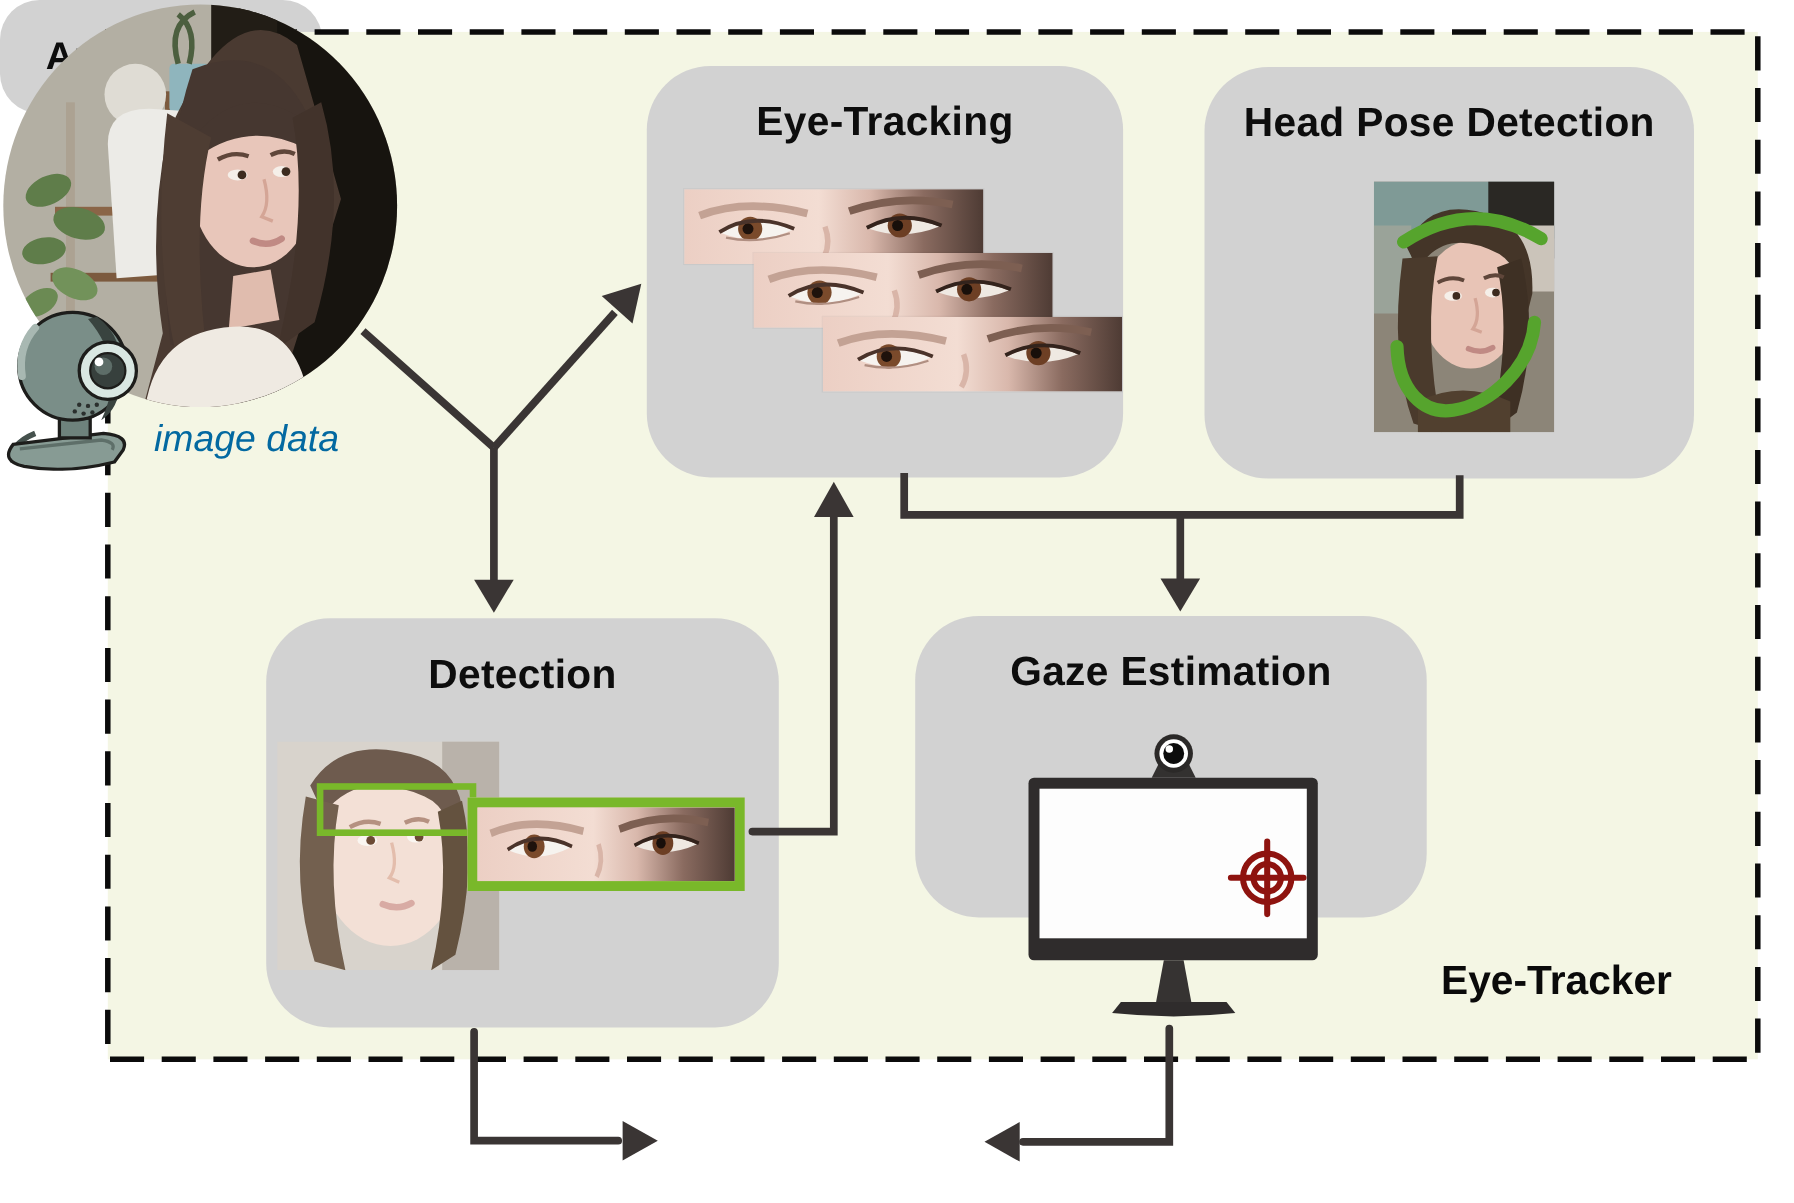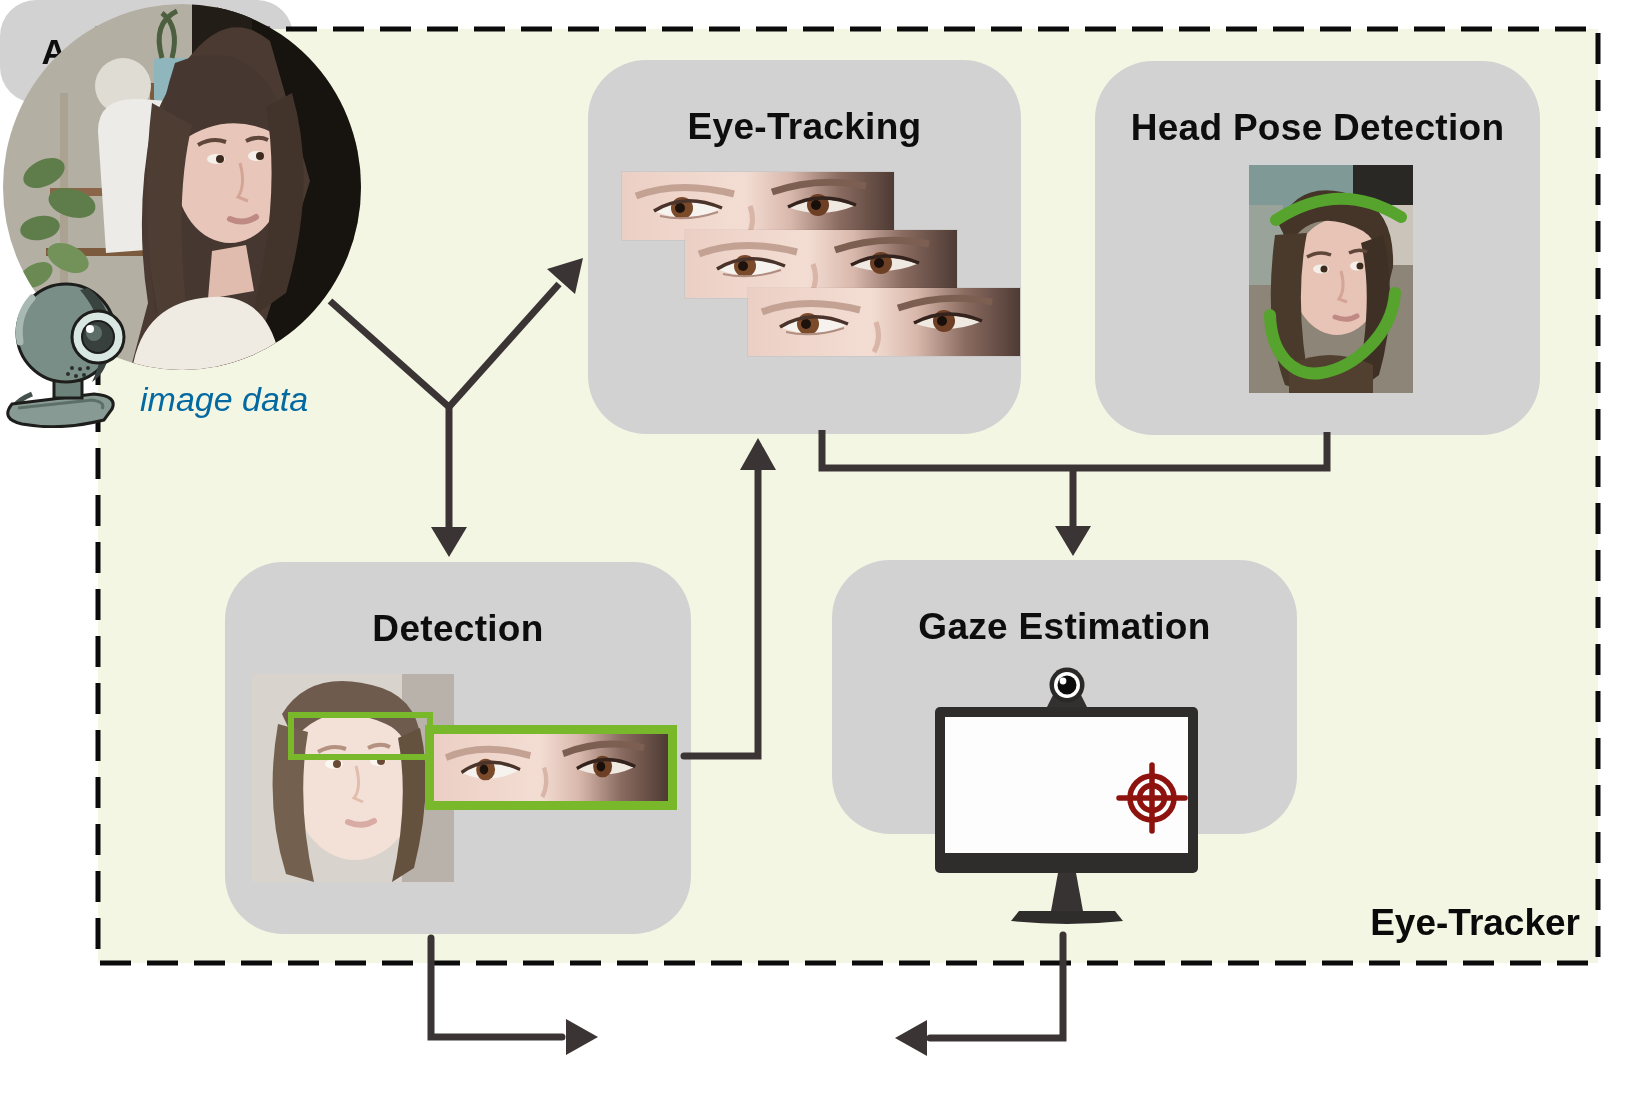--- a/index.html
+++ b/index.html
@@ -7,29 +7,29 @@
     position:relative;width:1631px;height:1094px;background:#ffffff;
     font-family:"Liberation Sans",sans-serif;overflow:hidden;
   }
   .layer{position:absolute;left:0;top:0;width:1631px;height:1094px;pointer-events:none;}
   .abs{position:absolute;}
   .node{
     position:absolute;background:#d2d2d2;border-radius:58px;z-index:1;
   }
   .node-title{
     text-align:center;font-weight:bold;font-size:37px;color:#0d0d0d;
-    margin-top:46px;letter-spacing:.3px;
+    margin-top:30px;letter-spacing:.3px;
   }
   #applications-node{
     left:600px;top:983px;width:293px;height:103px;border-radius:36px;
     display:flex;align-items:center;justify-content:center;
     font-weight:bold;font-size:35px;color:#0d0d0d;background:#d2d2d2;z-index:1;
   }
   #eye-tracker-label{
-    left:1250px;top:902px;width:330px;text-align:right;
+    left:1250px;top:871px;width:330px;text-align:center;
     font-weight:bold;font-size:37px;color:#0a0a0a;z-index:2;
   }
   #image-data-label{
     left:140px;top:380px;width:260px;
     font-style:italic;font-size:34px;color:#0369a1;z-index:4;
   }
   .illus{position:absolute;z-index:2;}
   .strip{position:absolute;z-index:2;box-shadow:0 0 0 1px rgba(0,0,0,0.04);}
   #detection-eye-rect{
     position:absolute;left:288px;top:712px;width:145px;height:48px;
@@ -127,21 +127,21 @@
   </svg>
 
   <div id="image-data-label" class="abs">image data</div>
 
   <div class="node" style="left:588px;top:60px;width:433px;height:374px">
     <div class="node-title">Eye-Tracking</div>
   </div>
   <div class="node" style="left:1095px;top:61px;width:445px;height:374px">
     <div class="node-title">Head Pose Detection</div>
   </div>
-  <div class="node" style="left:225px;top:562px;width:466px;height:372px">
+  <div class="node" style="left:242px;top:562px;width:466px;height:372px">
     <div class="node-title">Detection</div>
   </div>
   <div class="node" style="left:832px;top:560px;width:465px;height:274px">
     <div class="node-title">Gaze Estimation</div>
   </div>
   <div id="applications-node">Applications</div>
 
   <div id="eye-tracker-label" class="abs">Eye-Tracker</div>
 
   <svg class="strip" style="left:622px;top:172px" width="272" height="68" viewBox="0 0 272 68">

